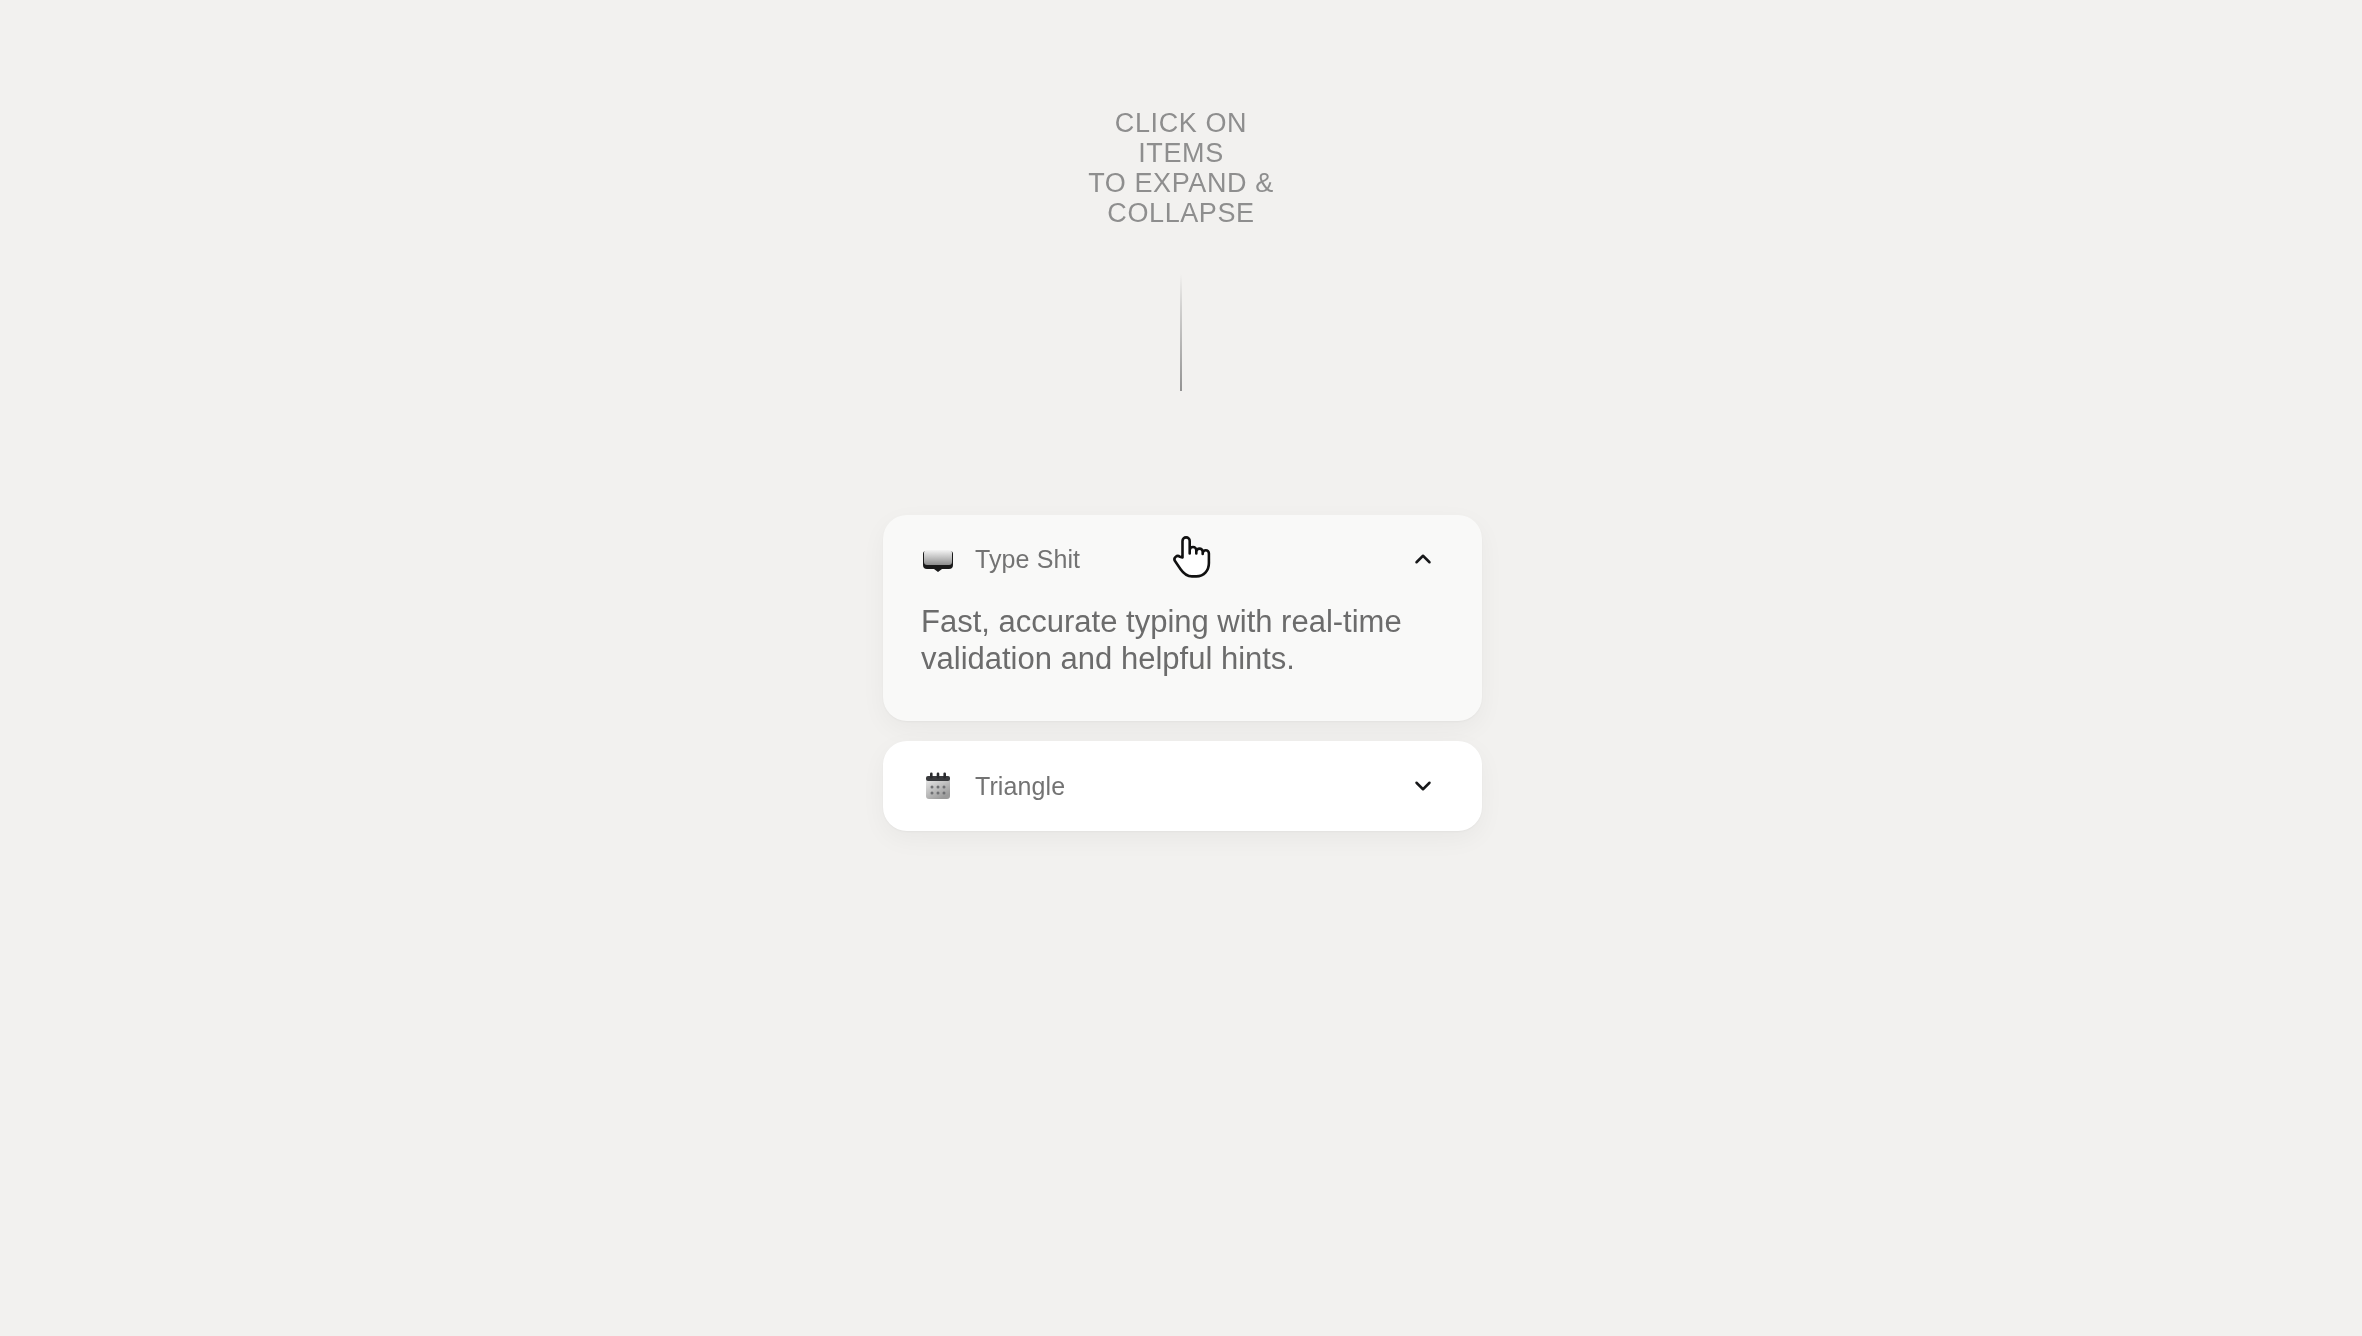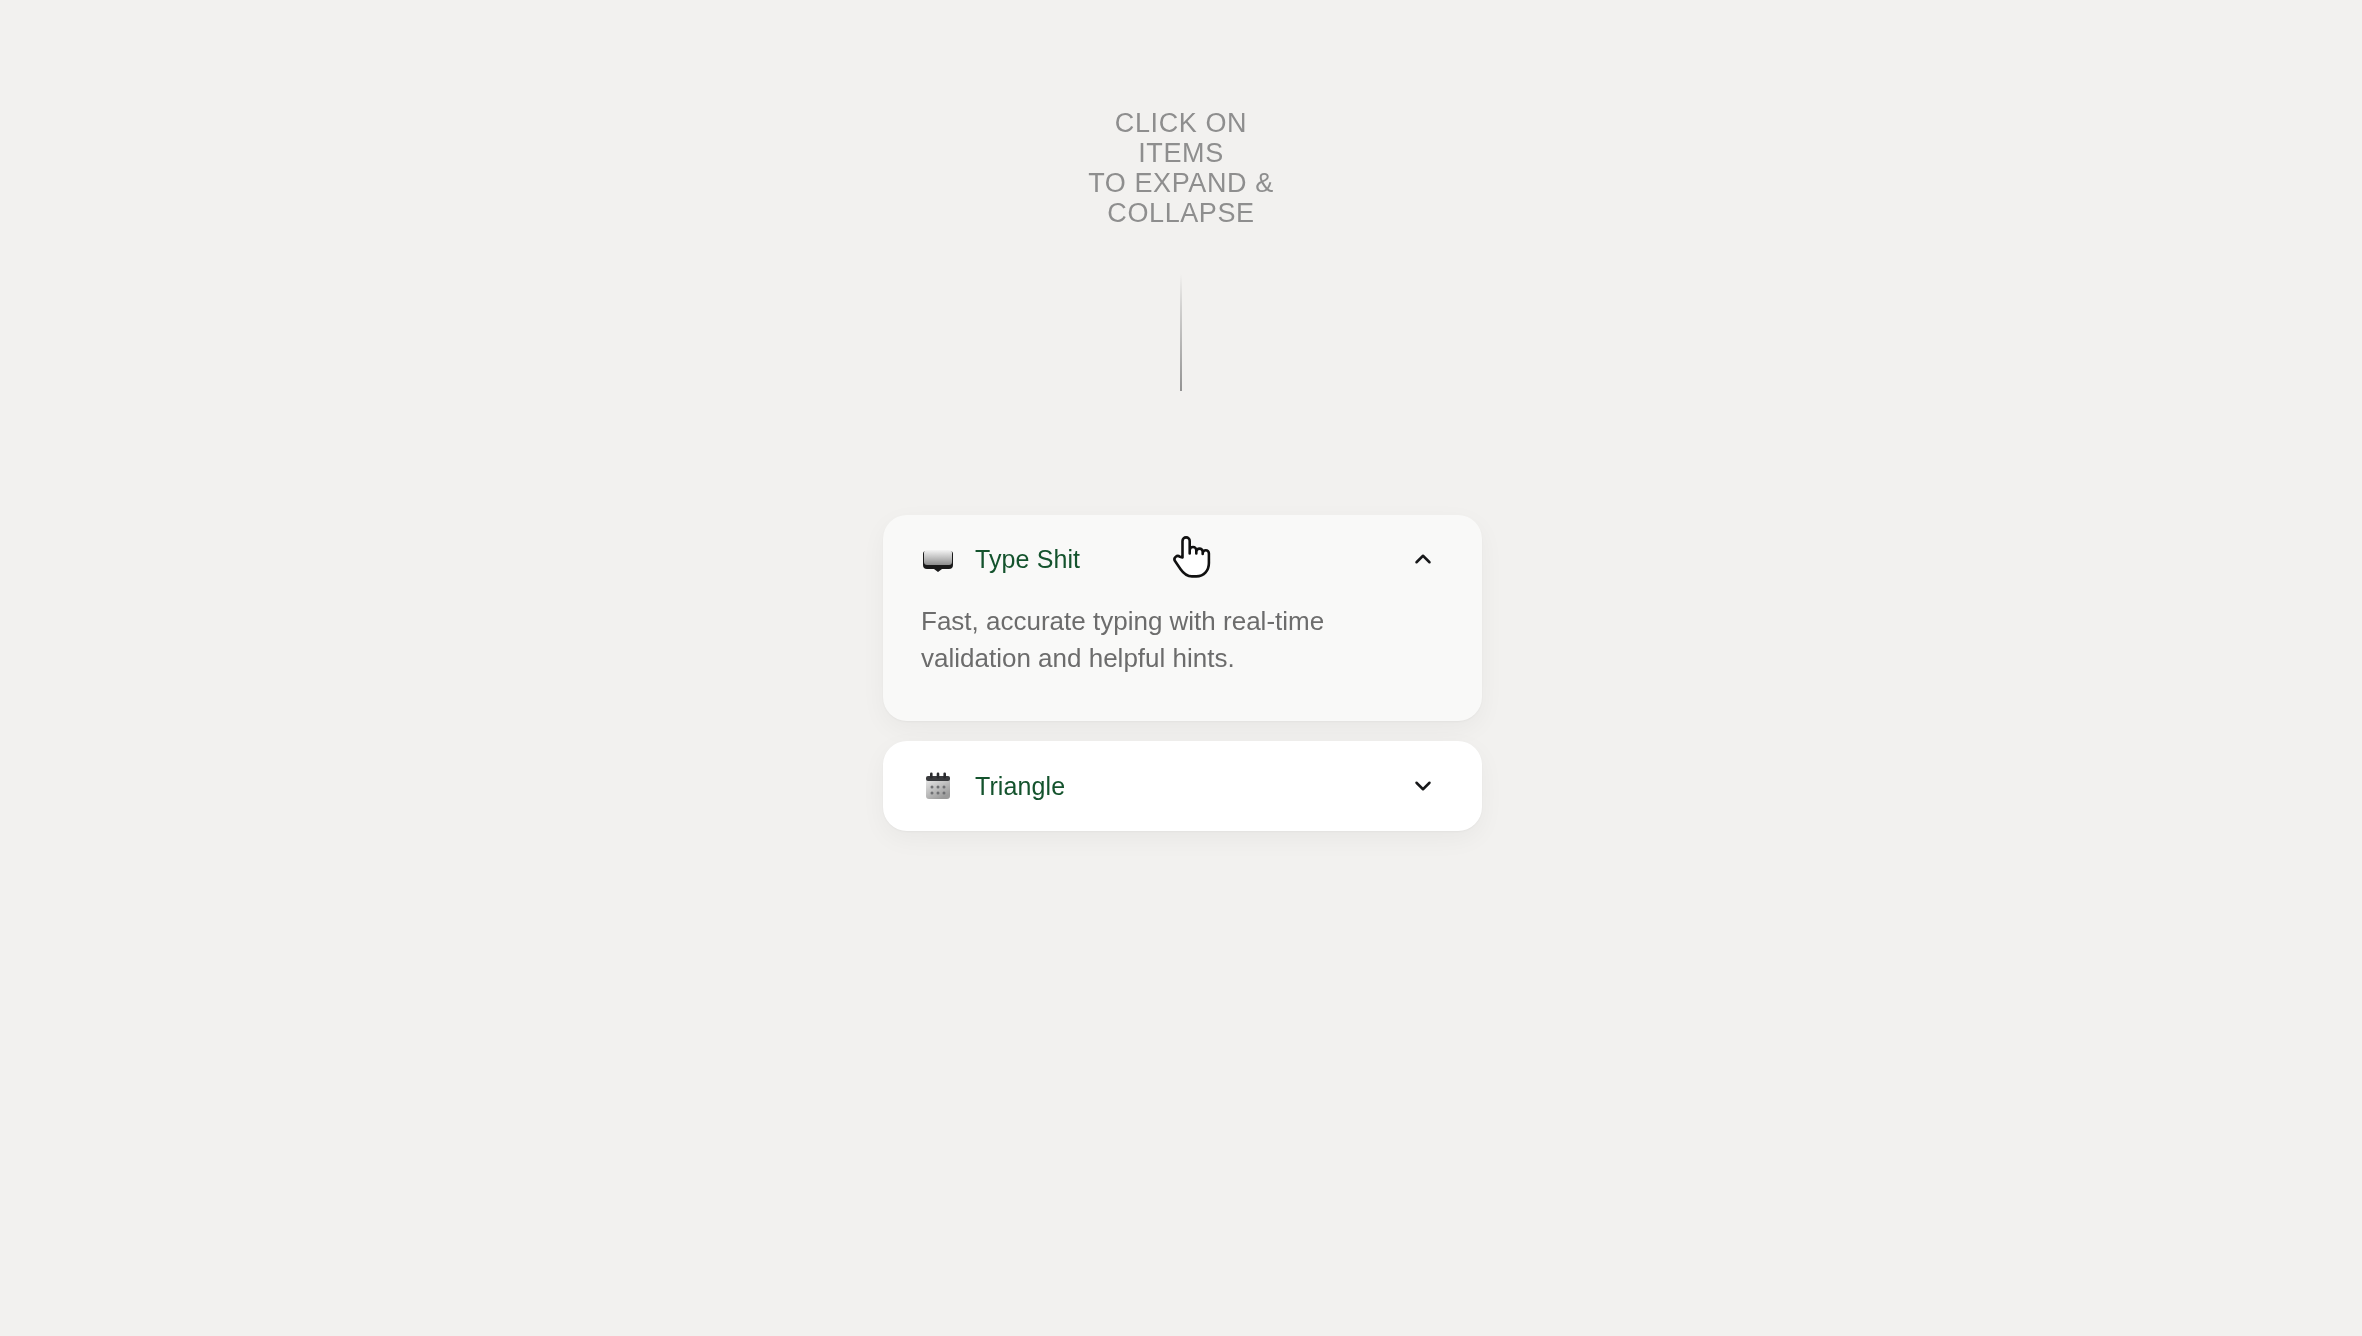--- a/index.html
+++ b/index.html
@@ -81,37 +81,37 @@
     height: 34px;
     flex: 0 0 34px;
     margin-right: 20px;
     display: block;
     filter: blur(0.25px);
   }
 
   .row-label {
     flex: 1 1 auto;
     font-size: 25px;
-    color: #14532d;
+    color: #737373;
     letter-spacing: 0.1px;
     white-space: nowrap;
   }
 
   .chev {
     width: 26px;
     height: 26px;
     flex: 0 0 26px;
     display: block;
   }
 
   .panel {
     padding: 0 46px 44px 38px;
   }
   .panel-text {
-    font-size: 26px;
+    font-size: 31px;
     line-height: 37px;
     color: #6c6c6c;
     max-width: 490px;
   }
 
   
   .cursor {
     position: absolute;
     left: 1168px;
     top: 533px;

